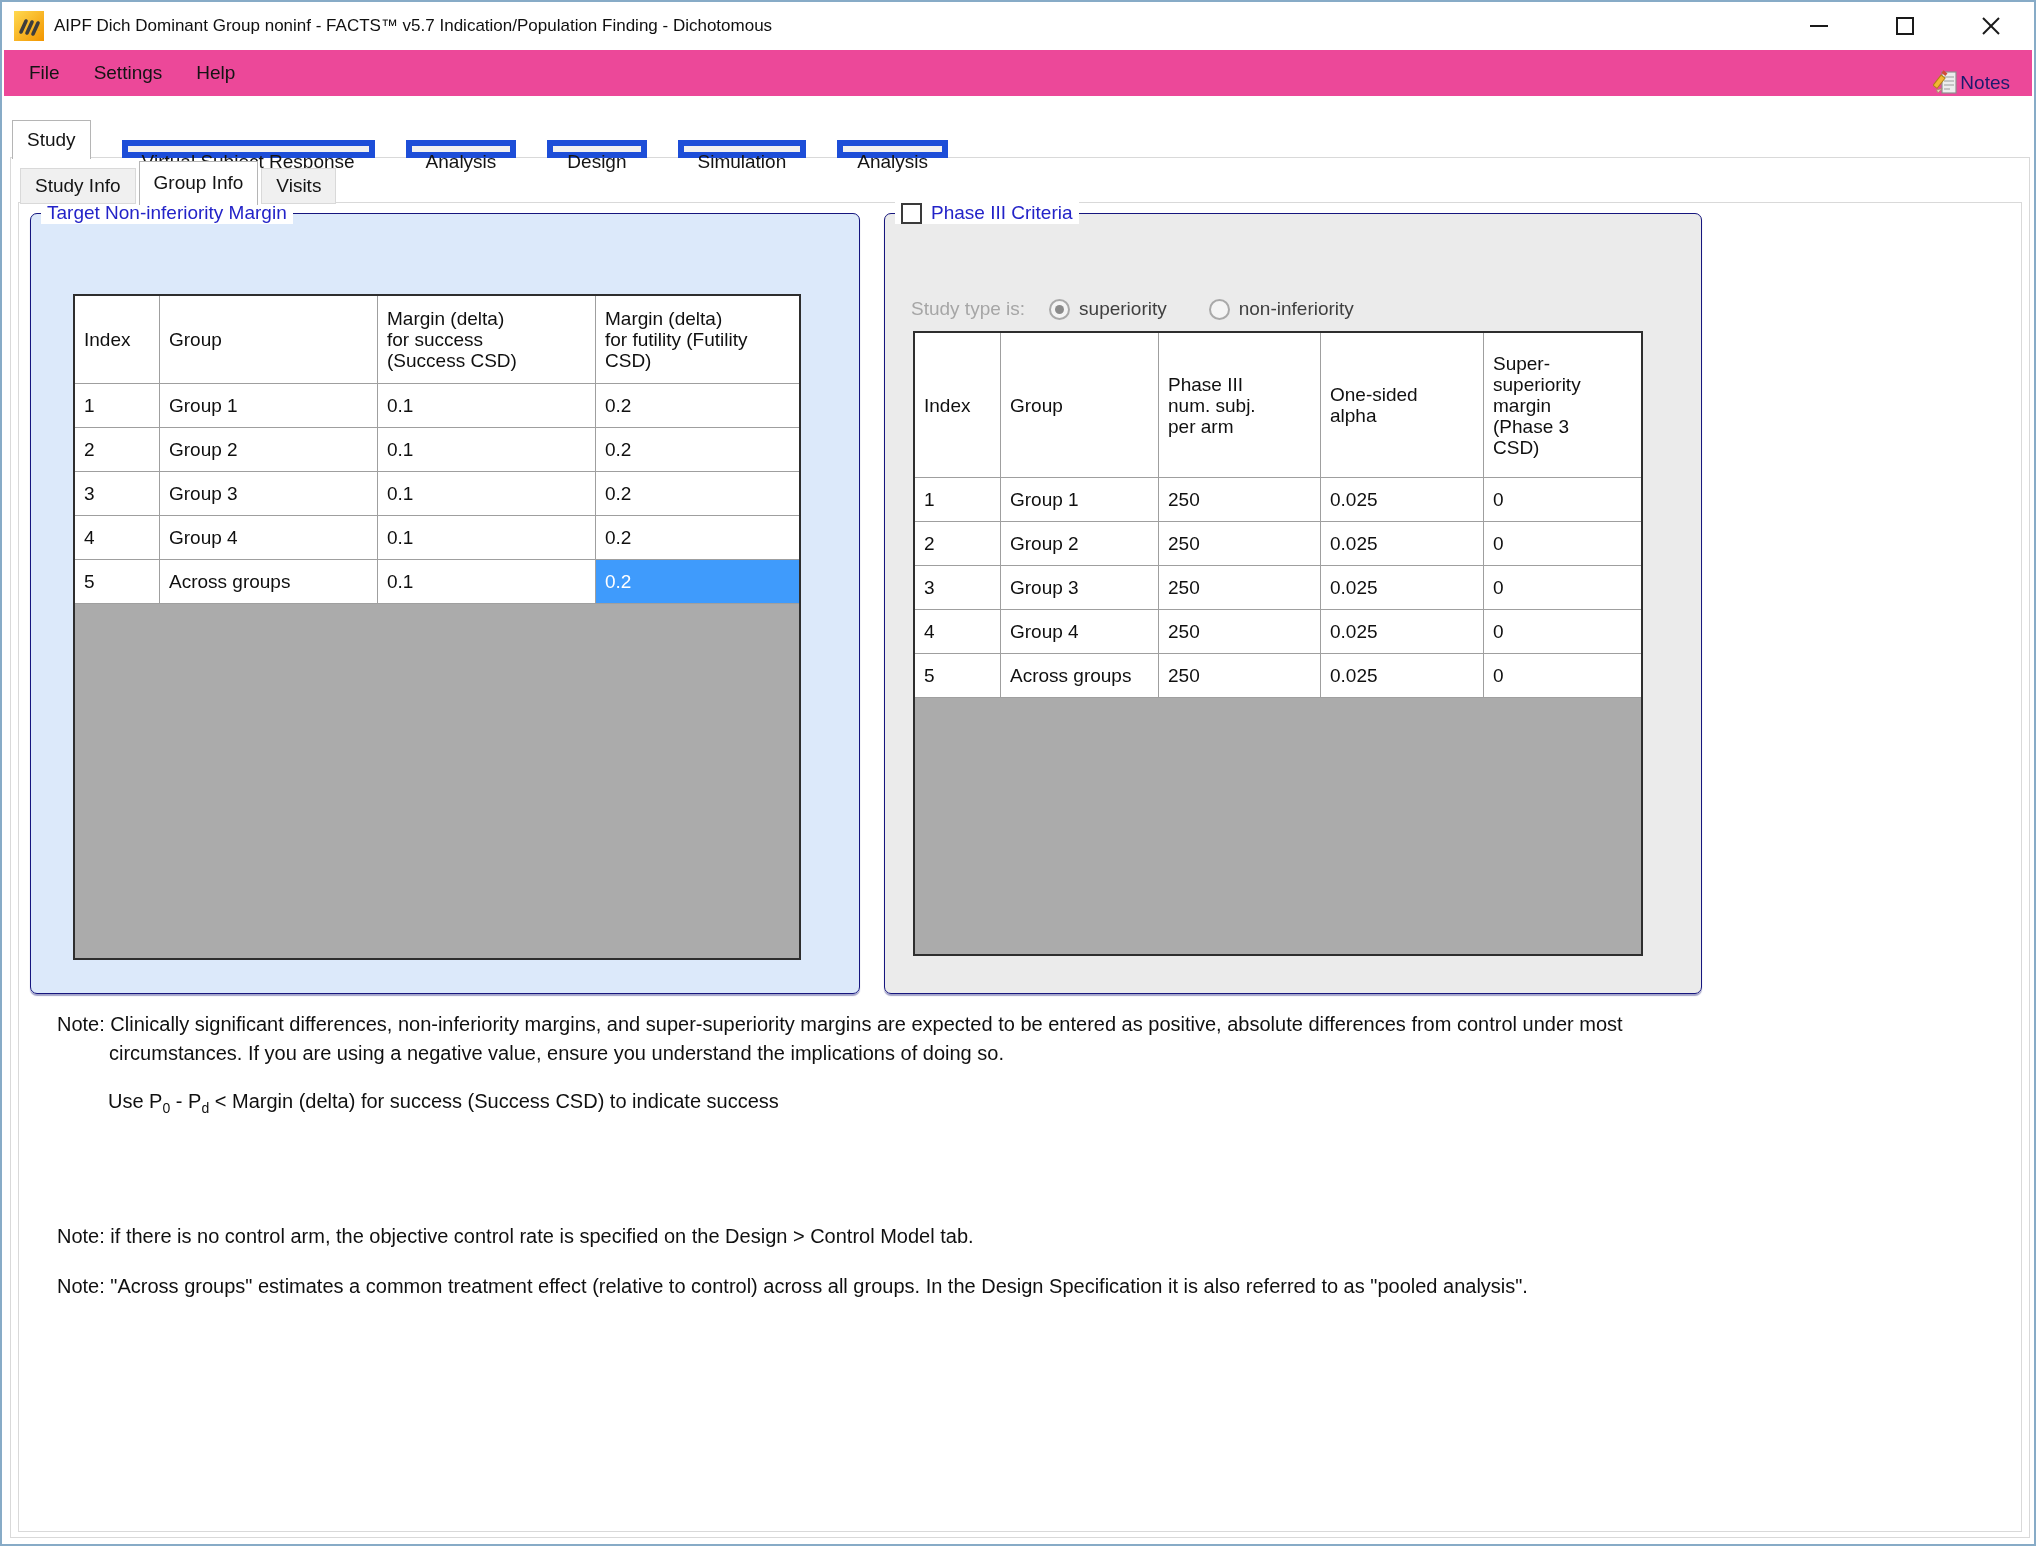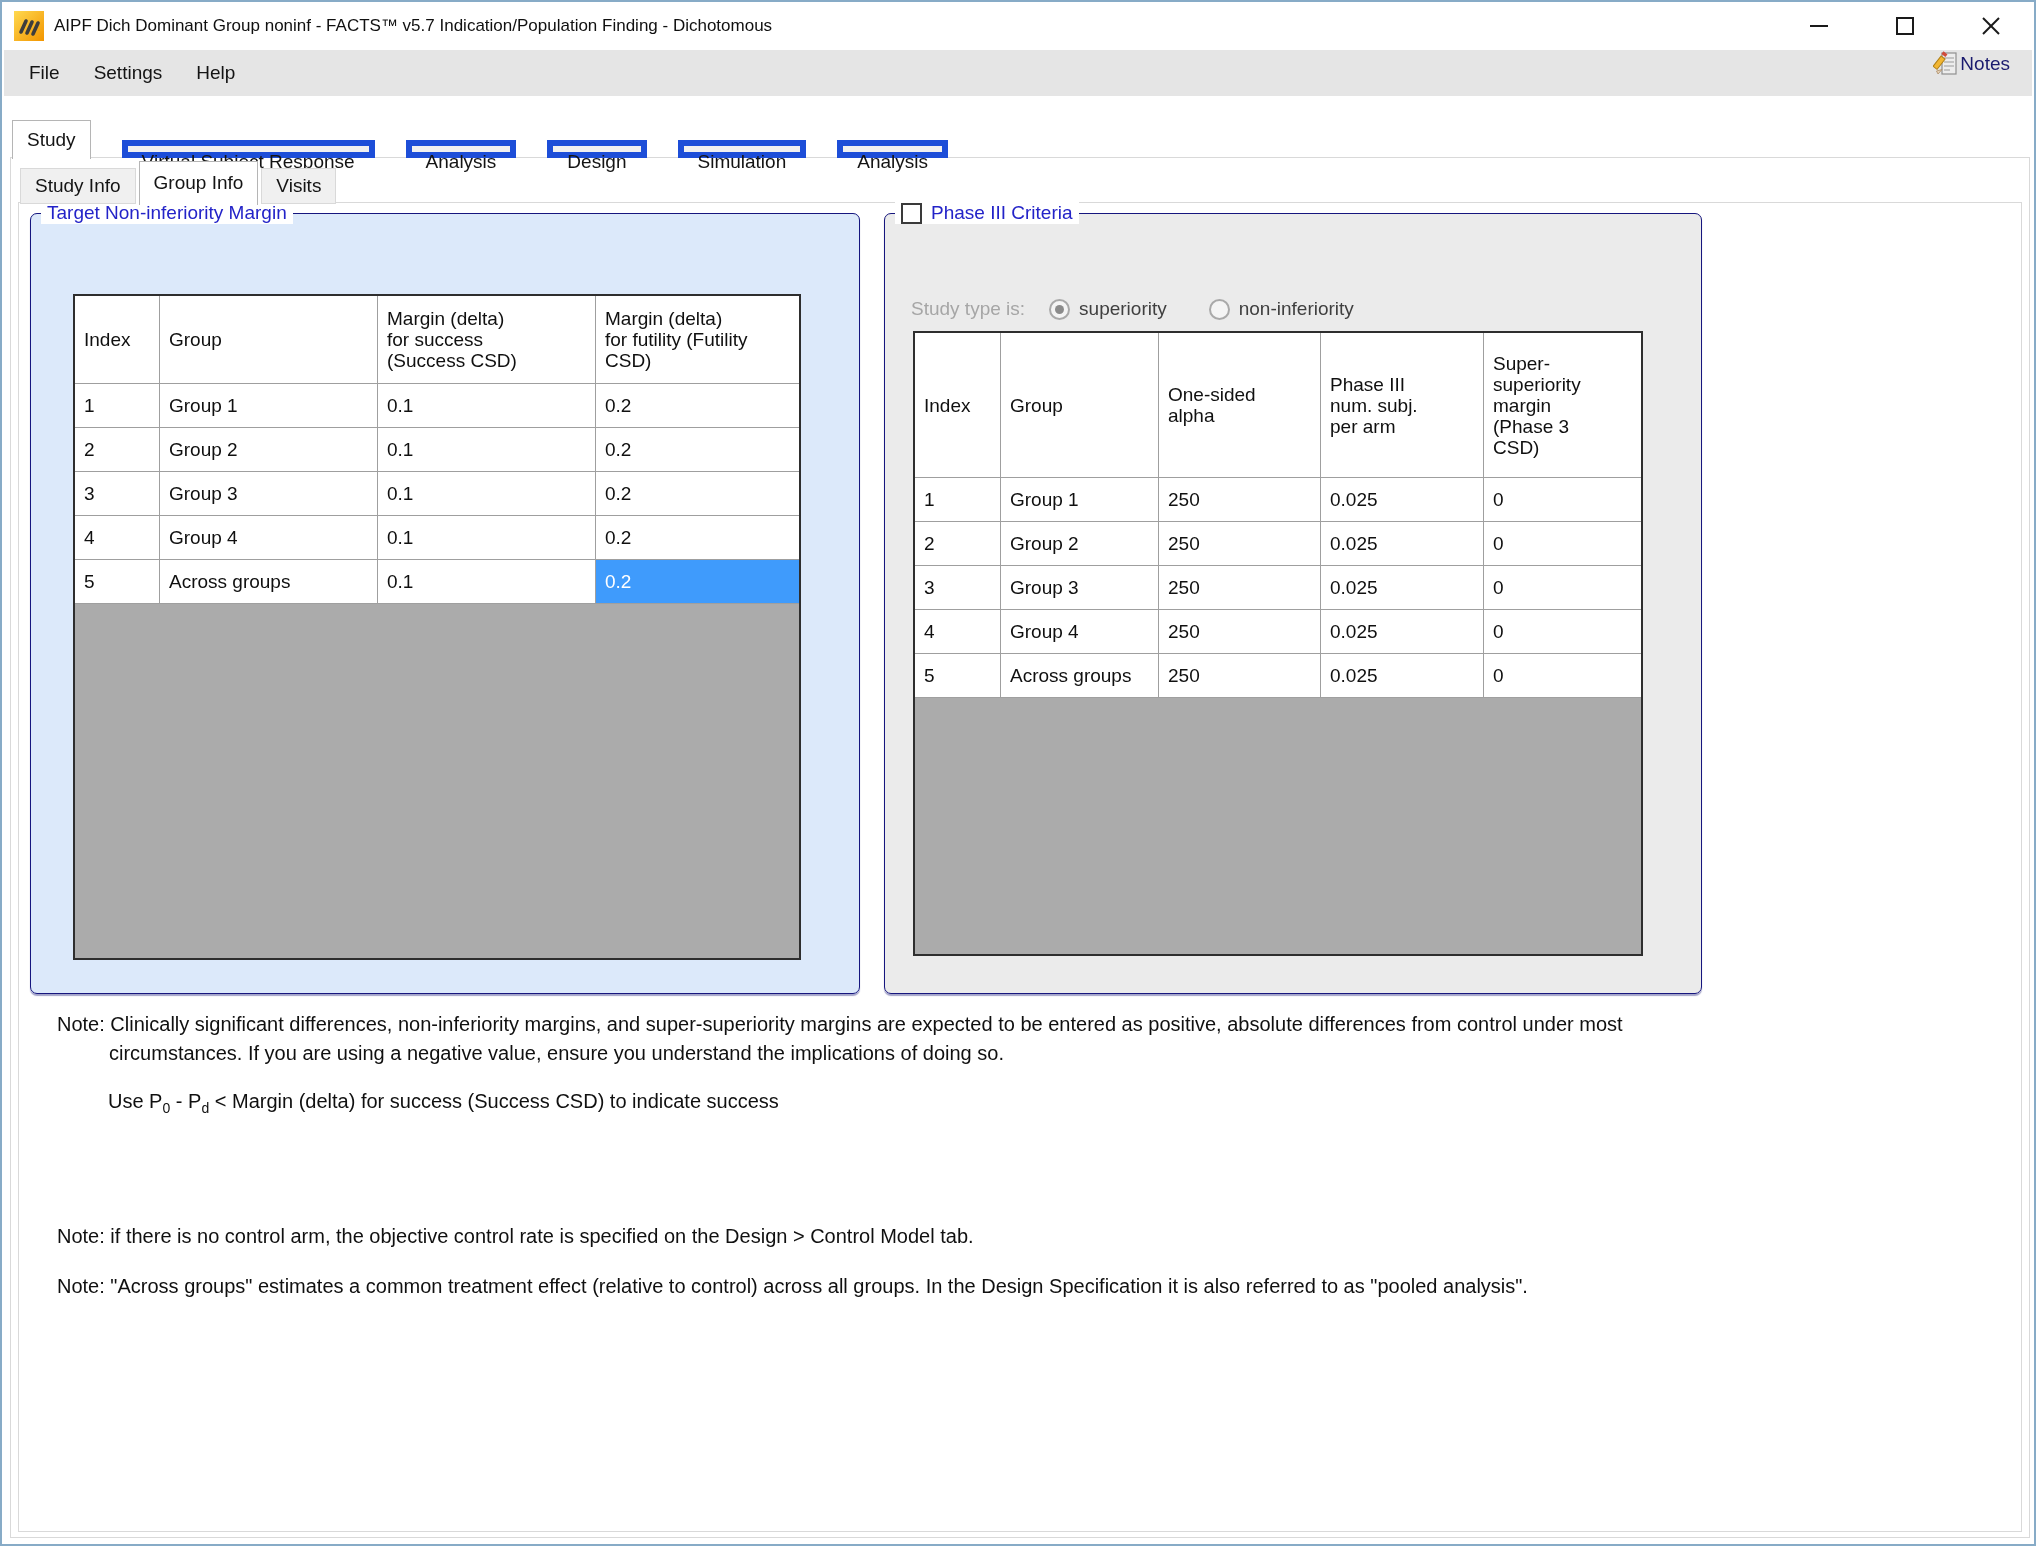--- a/index.html
+++ b/index.html
@@ -20,21 +20,21 @@
     background: #ffffff; display: flex; align-items: center;
   }
   .app-icon { width: 30px; height: 30px; margin-left: 12px; flex: 0 0 auto; }
   .title-text { margin-left: 10px; font-size: 17px; color: #101010; }
   .win-controls { margin-left: auto; display: flex; align-items: center; height: 100%; }
   .win-btn { width: 86px; height: 48px; display: flex; align-items: center; justify-content: center; cursor: default; }
 
   
   .menubar {
     position: absolute; left: 2px; right: 2px; top: 48px; height: 46px;
-    background: #e5e5e5; display: flex; align-items: flex-start;
+    background: #ec4899; display: flex; align-items: flex-end;
   }
   .menu-item { font-size: 19px; color: #141414; padding: 0 17px; line-height: 46px; }
   .menu-item:first-child { margin-left: 8px; }
   .notes-btn { margin-left: auto; margin-right: 22px; display: flex; align-items: center; gap: 0; }
   .notes-label { font-size: 19px; color: #1b1b6e; }
 
   
   .page-border-outer {
     position: absolute; left: 8px; top: 155px; width: 2020px; height: 1381px;
     border: 1px solid #d9d9d9; background: #ffffff; z-index: 0;
@@ -270,25 +270,25 @@
       <span class="radio-group">
         <span class="radio-circle"></span>
         <span class="radio-label">non-inferiority</span>
       </span>
     </div>
 
     <div class="data-table tbl-right">
       <div class="trow thead">
         <div class="cell">Index</div>
         <div class="cell">Group</div>
-        <div class="cell">One-sided
-alpha</div>
         <div class="cell">Phase III
 num. subj.
 per arm</div>
+        <div class="cell">One-sided
+alpha</div>
         <div class="cell">Super-
 superiority
 margin
 (Phase 3
 CSD)</div>
       </div>
       <div class="trow tdata">
         <div class="cell">1</div>
         <div class="cell">Group 1</div>
         <div class="cell">250</div>

